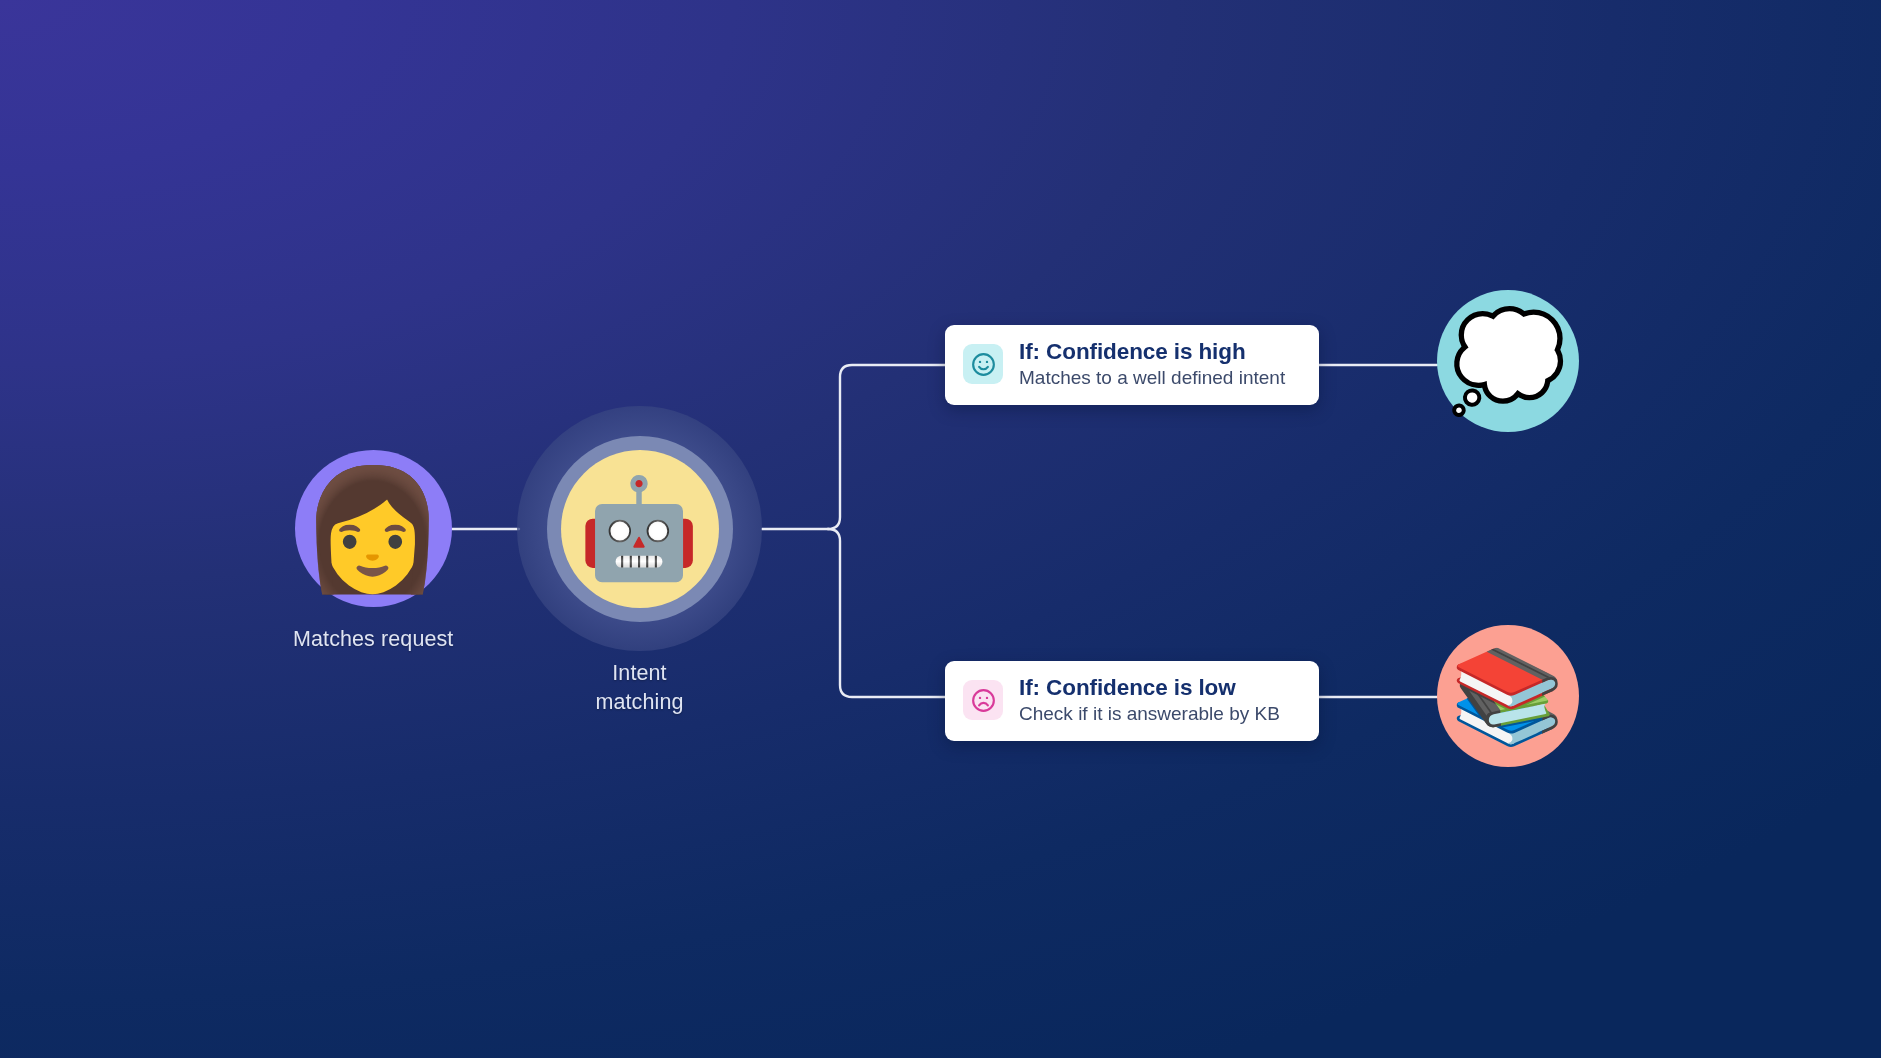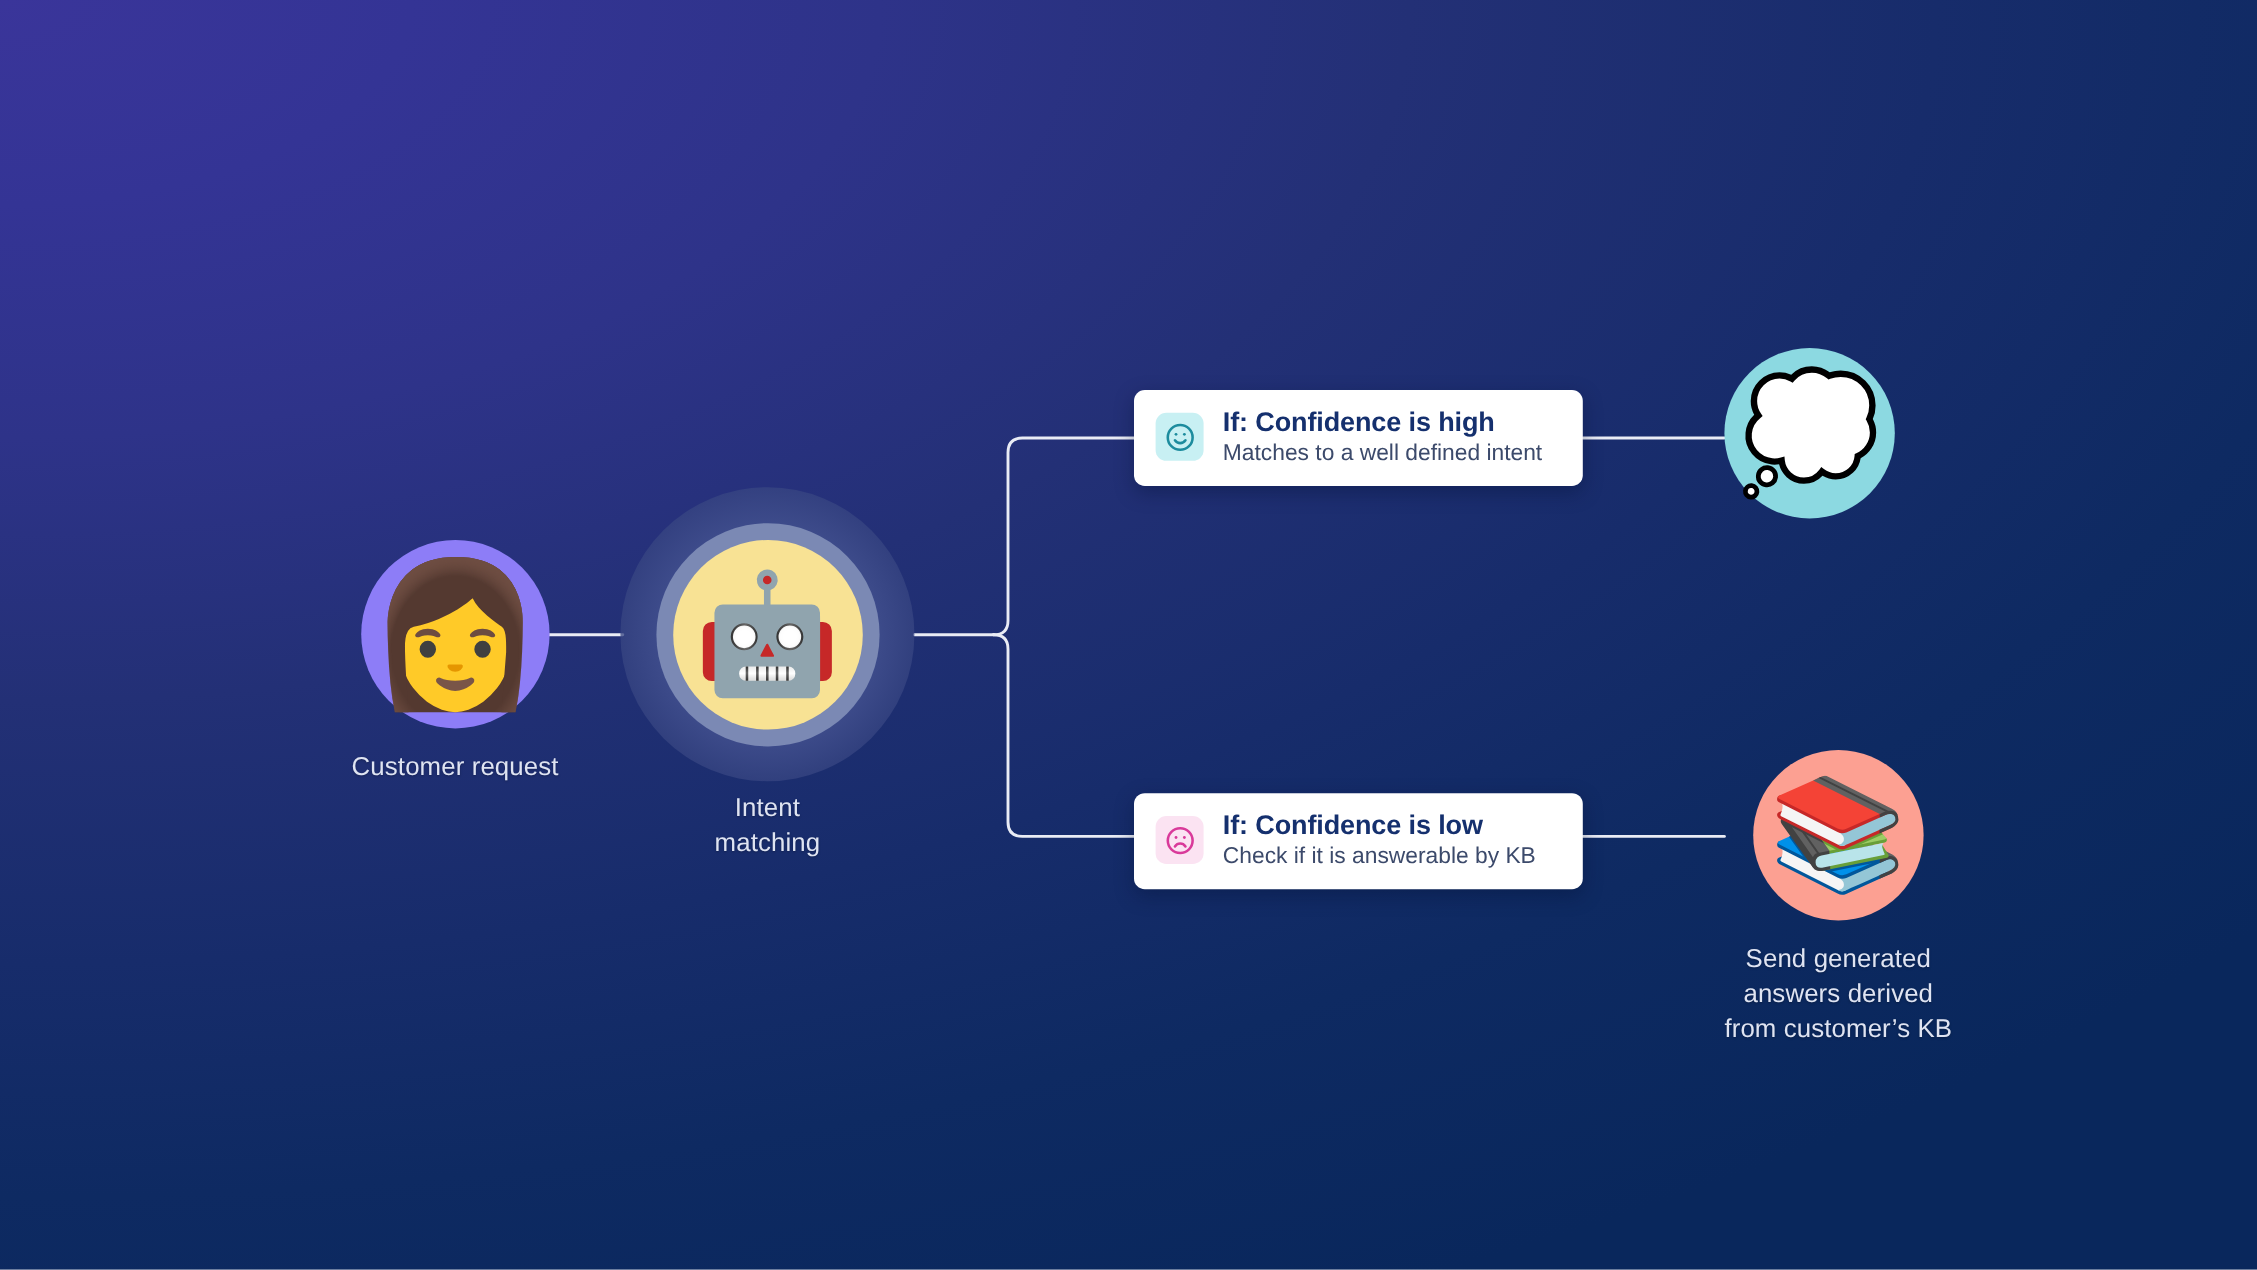--- a/index.html
+++ b/index.html
@@ -188,21 +188,21 @@
       <path d="M1319 365 H 1437"></path>
 
       <path d="M1319 697 H 1437"></path>
     </g>
   </svg>
 
   <div class="node" id="node-customer">
     <div class="disc">
       <span class="glyph">👩</span>
     </div>
-    <div class="node-label">Customer request</div>
+    <div class="node-label">Matches request</div>
   </div>
 
   <div class="node" id="node-intent">
     <div class="ring-outer">
       <div class="ring-mid">
         <div class="ring-inner">
           <span class="glyph">🤖</span>
         </div>
       </div>
     </div>
@@ -243,18 +243,15 @@
   <div class="node" id="node-cloud">
     <div class="disc">
       <span class="glyph">💭</span>
     </div>
   </div>
 
   <div class="node" id="node-books">
     <div class="disc">
       <span class="glyph">📚</span>
     </div>
-    <div class="node-label">Send generated
-answers derived
-from customer’s KB</div>
   </div>
 
 </div>
 
 </body></html>

